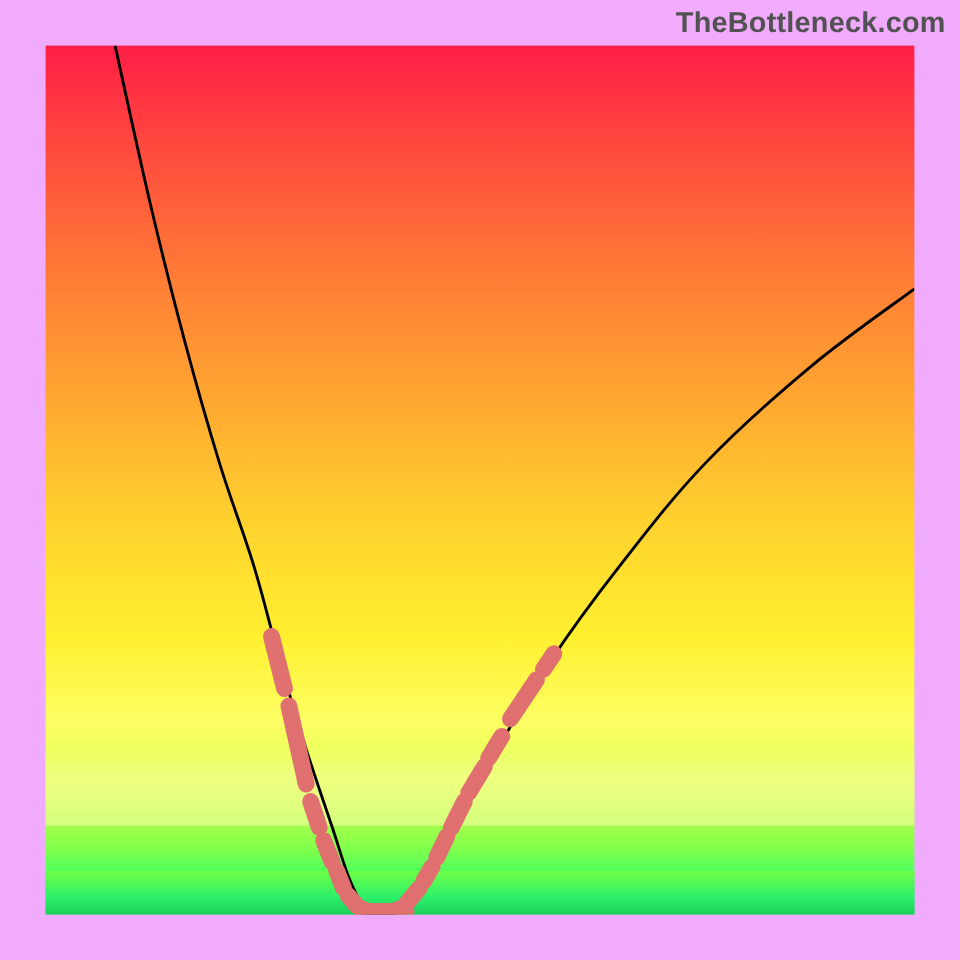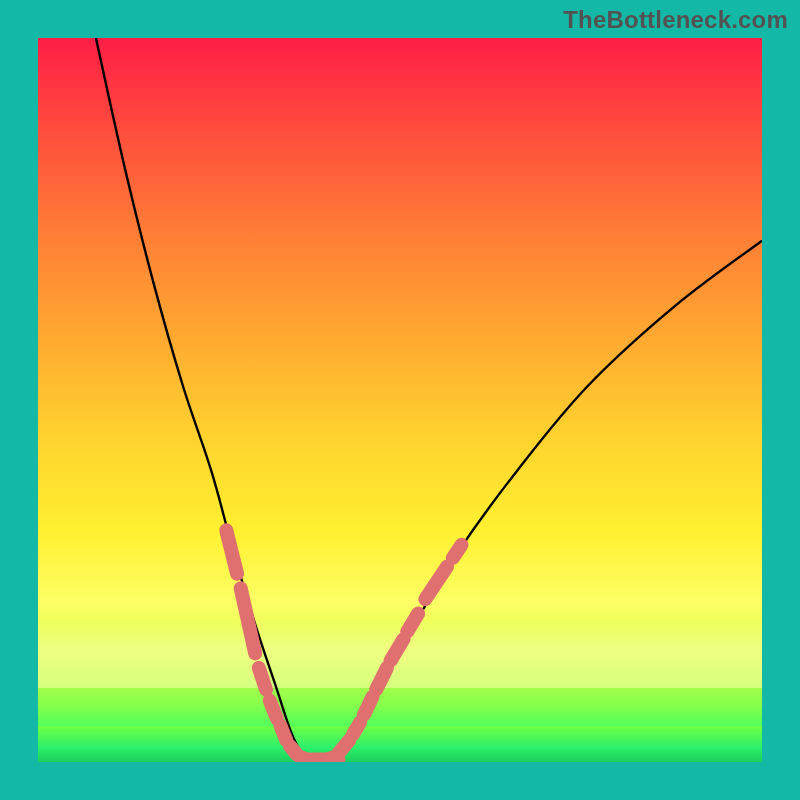--- a/index.html
+++ b/index.html
@@ -6,21 +6,21 @@
     margin: 0;
     padding: 0;
     width: 800px;
     height: 800px;
     overflow: hidden;
     font-family: Arial, Helvetica, sans-serif;
   }
   .outer {
     width: 800px;
     height: 800px;
-    background: #14b8a6;
+    background: #f0abfc;
     position: relative;
   }
   .watermark {
     position: absolute;
     top: 6px;
     right: 12px;
     color: #525252;
     font-size: 24px;
     font-weight: 600;
     letter-spacing: 0.2px;

